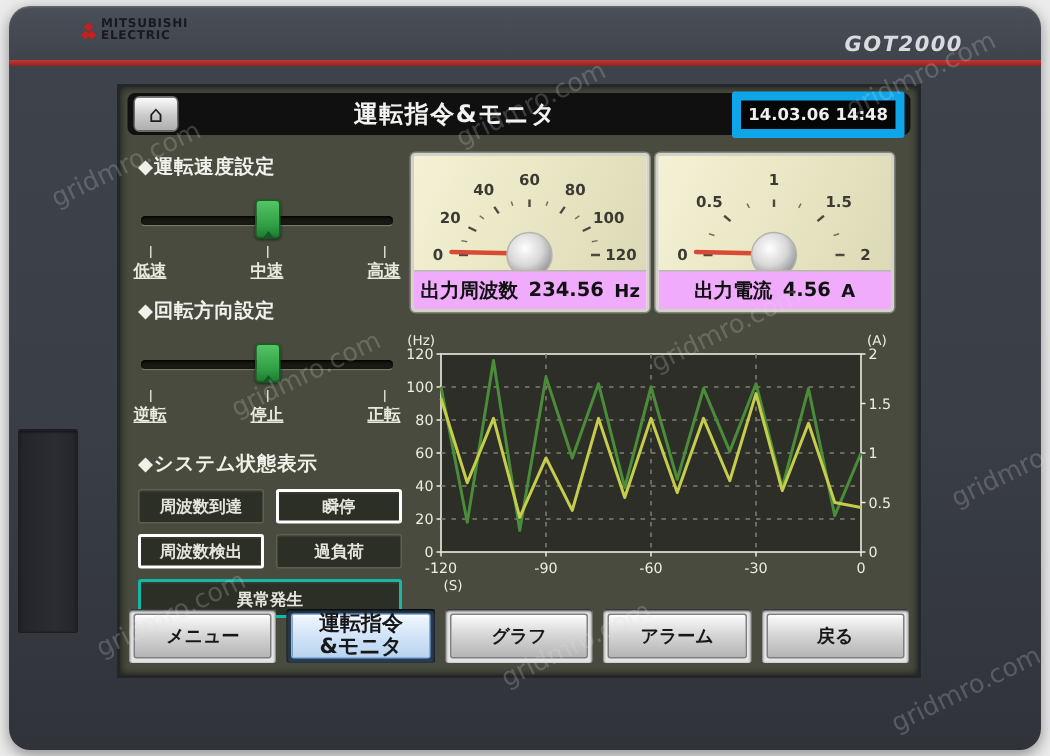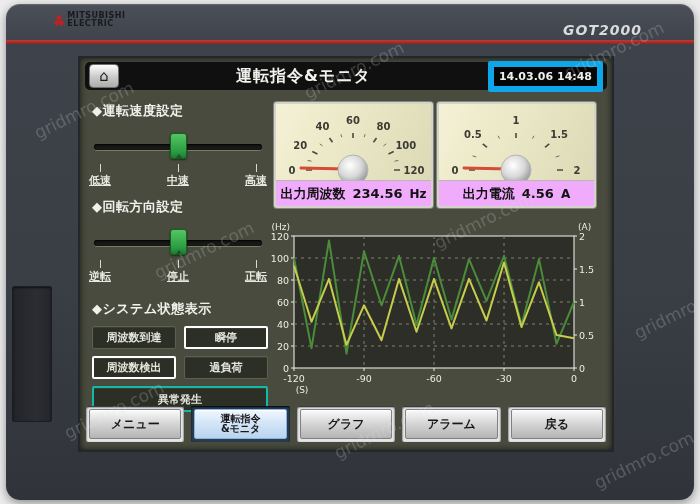--- a/index.html
+++ b/index.html
@@ -75,21 +75,21 @@
   .chart-wrap { position:absolute; left:178px; top:162px; width:348px; height:178px; }
 
   
   .navbar { position:absolute; left:6px; bottom:8px; width:520px; display:flex; gap:7px; }
   .nav-slot { flex:1; background:#e5e5e5; padding:3px; border-radius:2px; box-shadow:inset 0 1px 2px #000; }
   .nav-btn { width:100%; height:30px; border-radius:2px; border:1px solid #7e8184;
     background:linear-gradient(180deg,#fbfbfb,#d4d4d4 50%,#b4b4b4);
     box-shadow:inset 0 1px 0 #fff; color:#17181a; font-weight:bold; font-size:12px;
     display:flex; flex-direction:column; align-items:center; justify-content:center; line-height:1.05; cursor:pointer;
     font-family:"DejaVu Sans","Liberation Sans",sans-serif; }
-  .nav-btn.two-line { font-size:10px; }
+  .nav-btn.two-line { font-size:14px; }
   .nav-slot.active { background:#2a3b4d; }
   .nav-btn.active { background:linear-gradient(180deg,#f0f7ff,#cfe2f6 55%,#b9d4ef); border-color:#84b3e4; }
 
   
   .wm-layer { position:absolute; inset:0; pointer-events:none; z-index:50; }
   .wm { position:absolute; color:rgba(225,225,225,.22); font-size:17px; transform:rotate(-26deg); white-space:nowrap; }
 
   svg text { font-family:"DejaVu Sans","Liberation Sans",sans-serif; }
 </style>
 </head>

